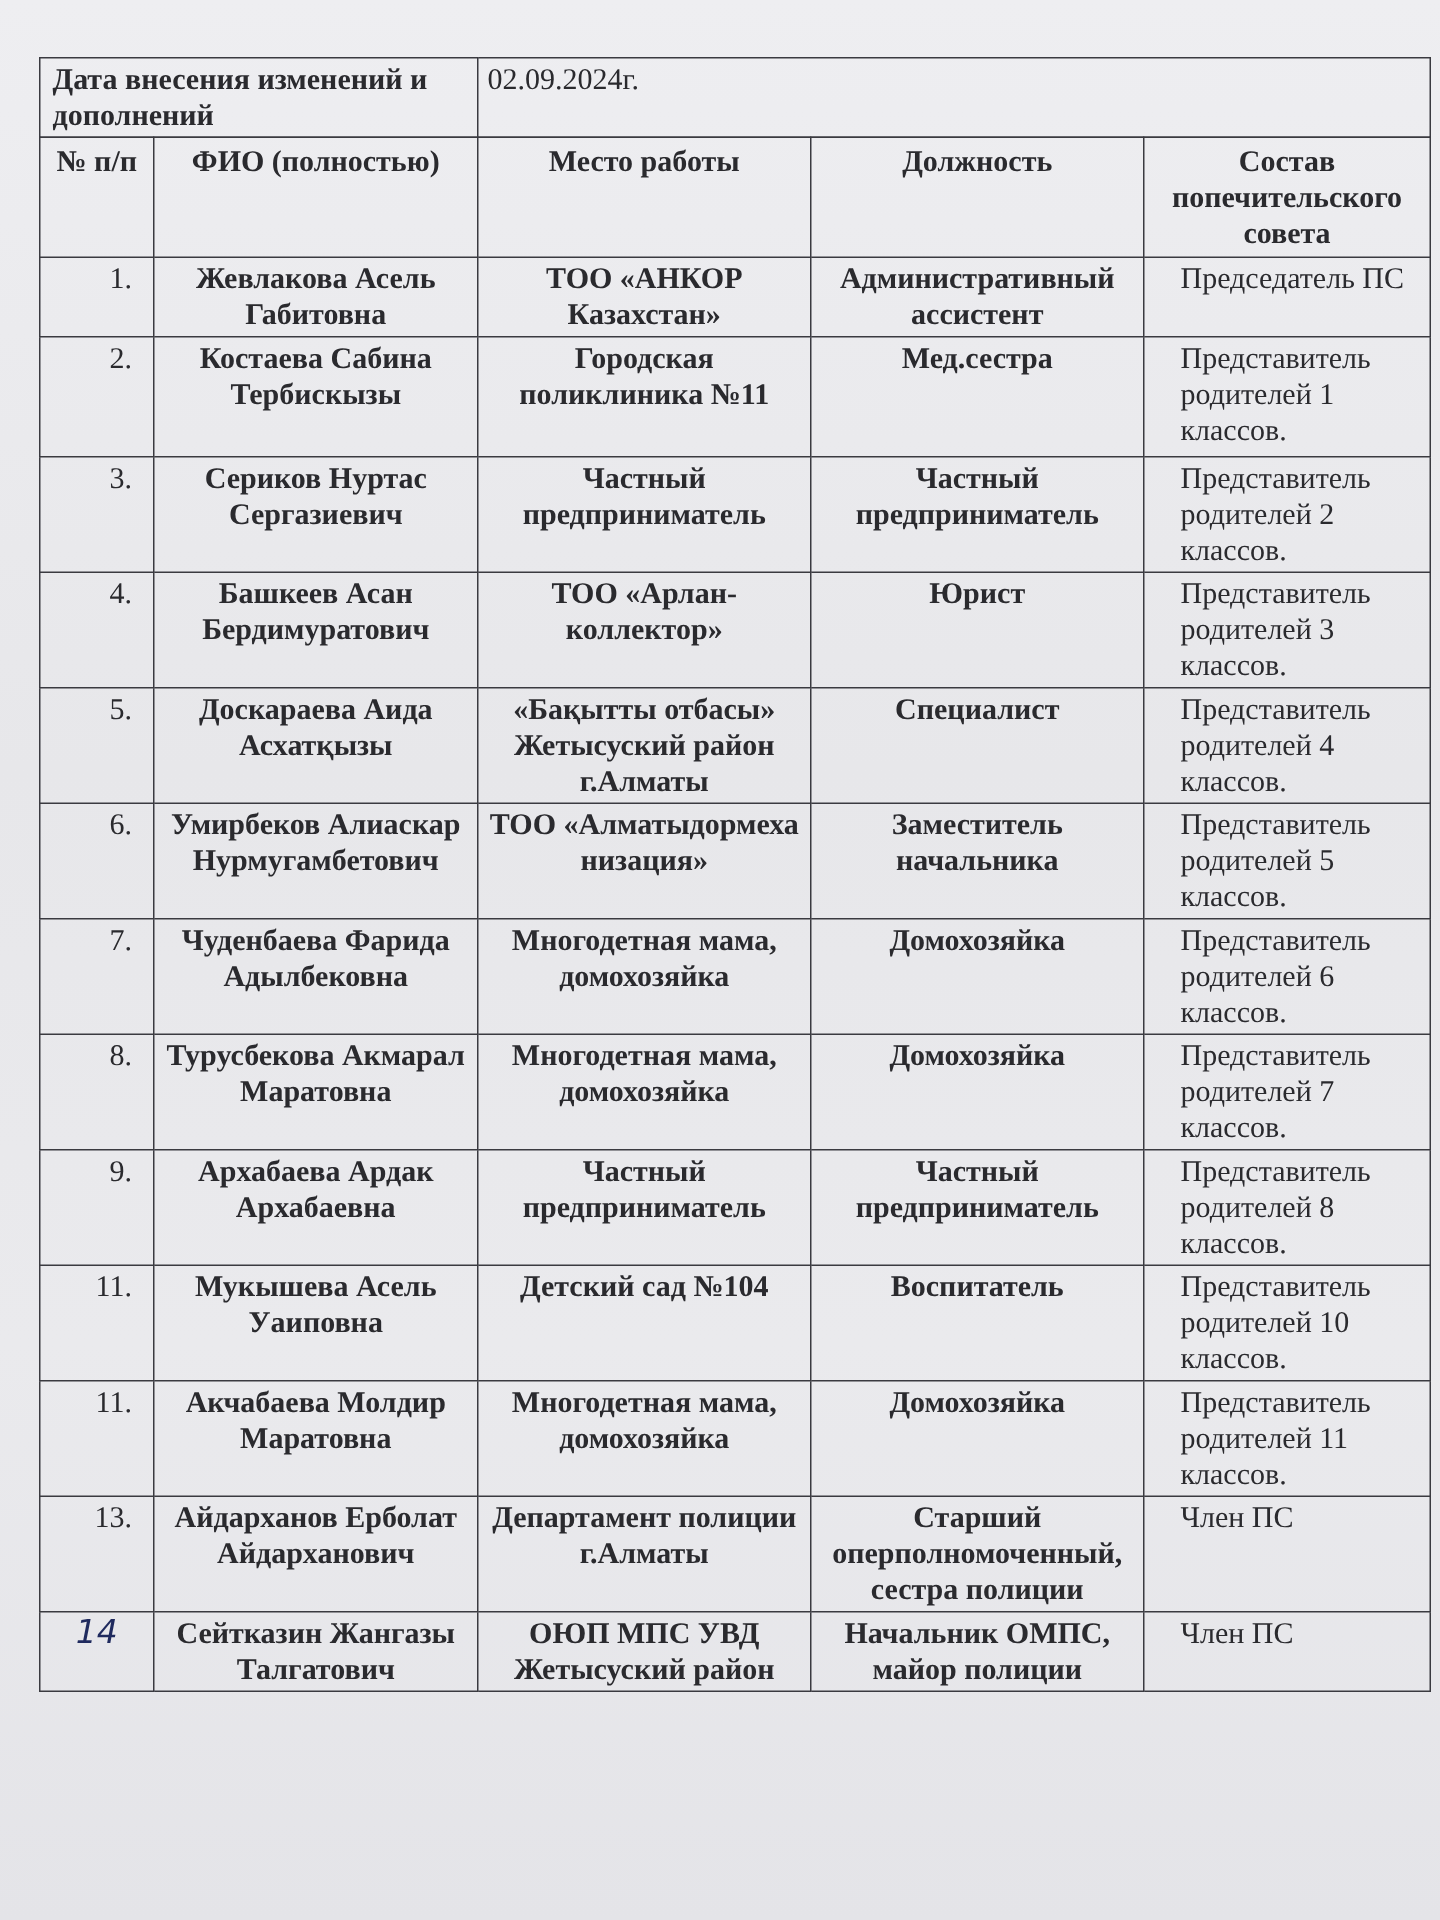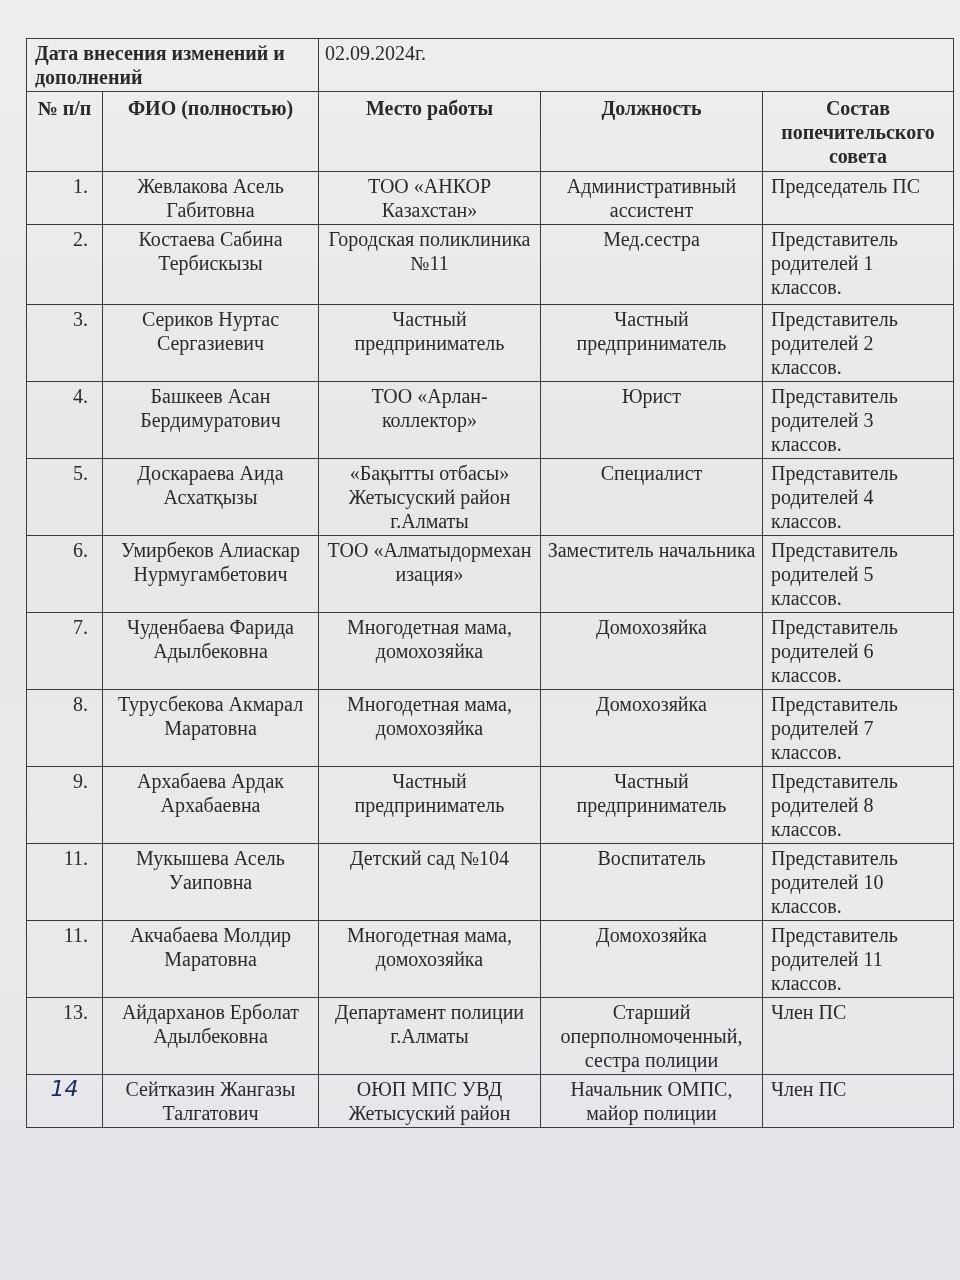--- a/index.html
+++ b/index.html
@@ -23,22 +23,22 @@
       vertical-align: top;
       padding: 2px 6px;
       font-size: 20px;
       line-height: 24px;
       font-weight: normal;
     }
     .meta td.label { font-weight: bold; font-size: 20px; line-height: 24px; padding-left: 8px; }
     .meta td.value { font-size: 20px; }
     .hdr th { font-weight: bold; text-align: center; font-size: 20px; line-height: 24px; padding-top: 4px; }
     .c-num { text-align: right; padding-right: 14px; }
-    .c-name, .c-work, .c-pos { text-align: center; }
-    .c-role { text-align: left; padding-left: 8px; }
+    .c-name, .c-work, .c-pos { text-align: center; font-weight: bold; }
+    .c-role { text-align: left; padding-left: 24px; }
     .hand {
       font-family: "DejaVu Sans", sans-serif; font-style: italic;
       color: #1f2a5e; font-size: 22px; text-align: center; padding-right: 6px;
     }
   </style>
 </head>
 <body>
 
 <div class="paper"></div>
 
@@ -144,21 +144,21 @@
     </tr>
     <tr style="height:72px">
       <td class="c-num">11.</td>
       <td class="c-name">Акчабаева Молдир Маратовна</td>
       <td class="c-work">Многодетная мама, домохозяйка</td>
       <td class="c-pos">Домохозяйка</td>
       <td class="c-role">Представитель родителей 11 классов.</td>
     </tr>
     <tr style="height:72px">
       <td class="c-num">13.</td>
-      <td class="c-name">Айдарханов Ерболат Адылбековна</td>
+      <td class="c-name">Айдарханов Ерболат Айдарханович</td>
       <td class="c-work">Департамент полиции г.Алматы</td>
       <td class="c-pos">Старший оперполномоченный, сестра полиции</td>
       <td class="c-role">Член ПС</td>
     </tr>
     <tr style="height:48px">
       <td class="c-num hand">14</td>
       <td class="c-name">Сейтказин Жангазы Талгатович</td>
       <td class="c-work">ОЮП МПС УВД Жетысуский район</td>
       <td class="c-pos">Начальник ОМПС, майор полиции</td>
       <td class="c-role">Член ПС</td>

